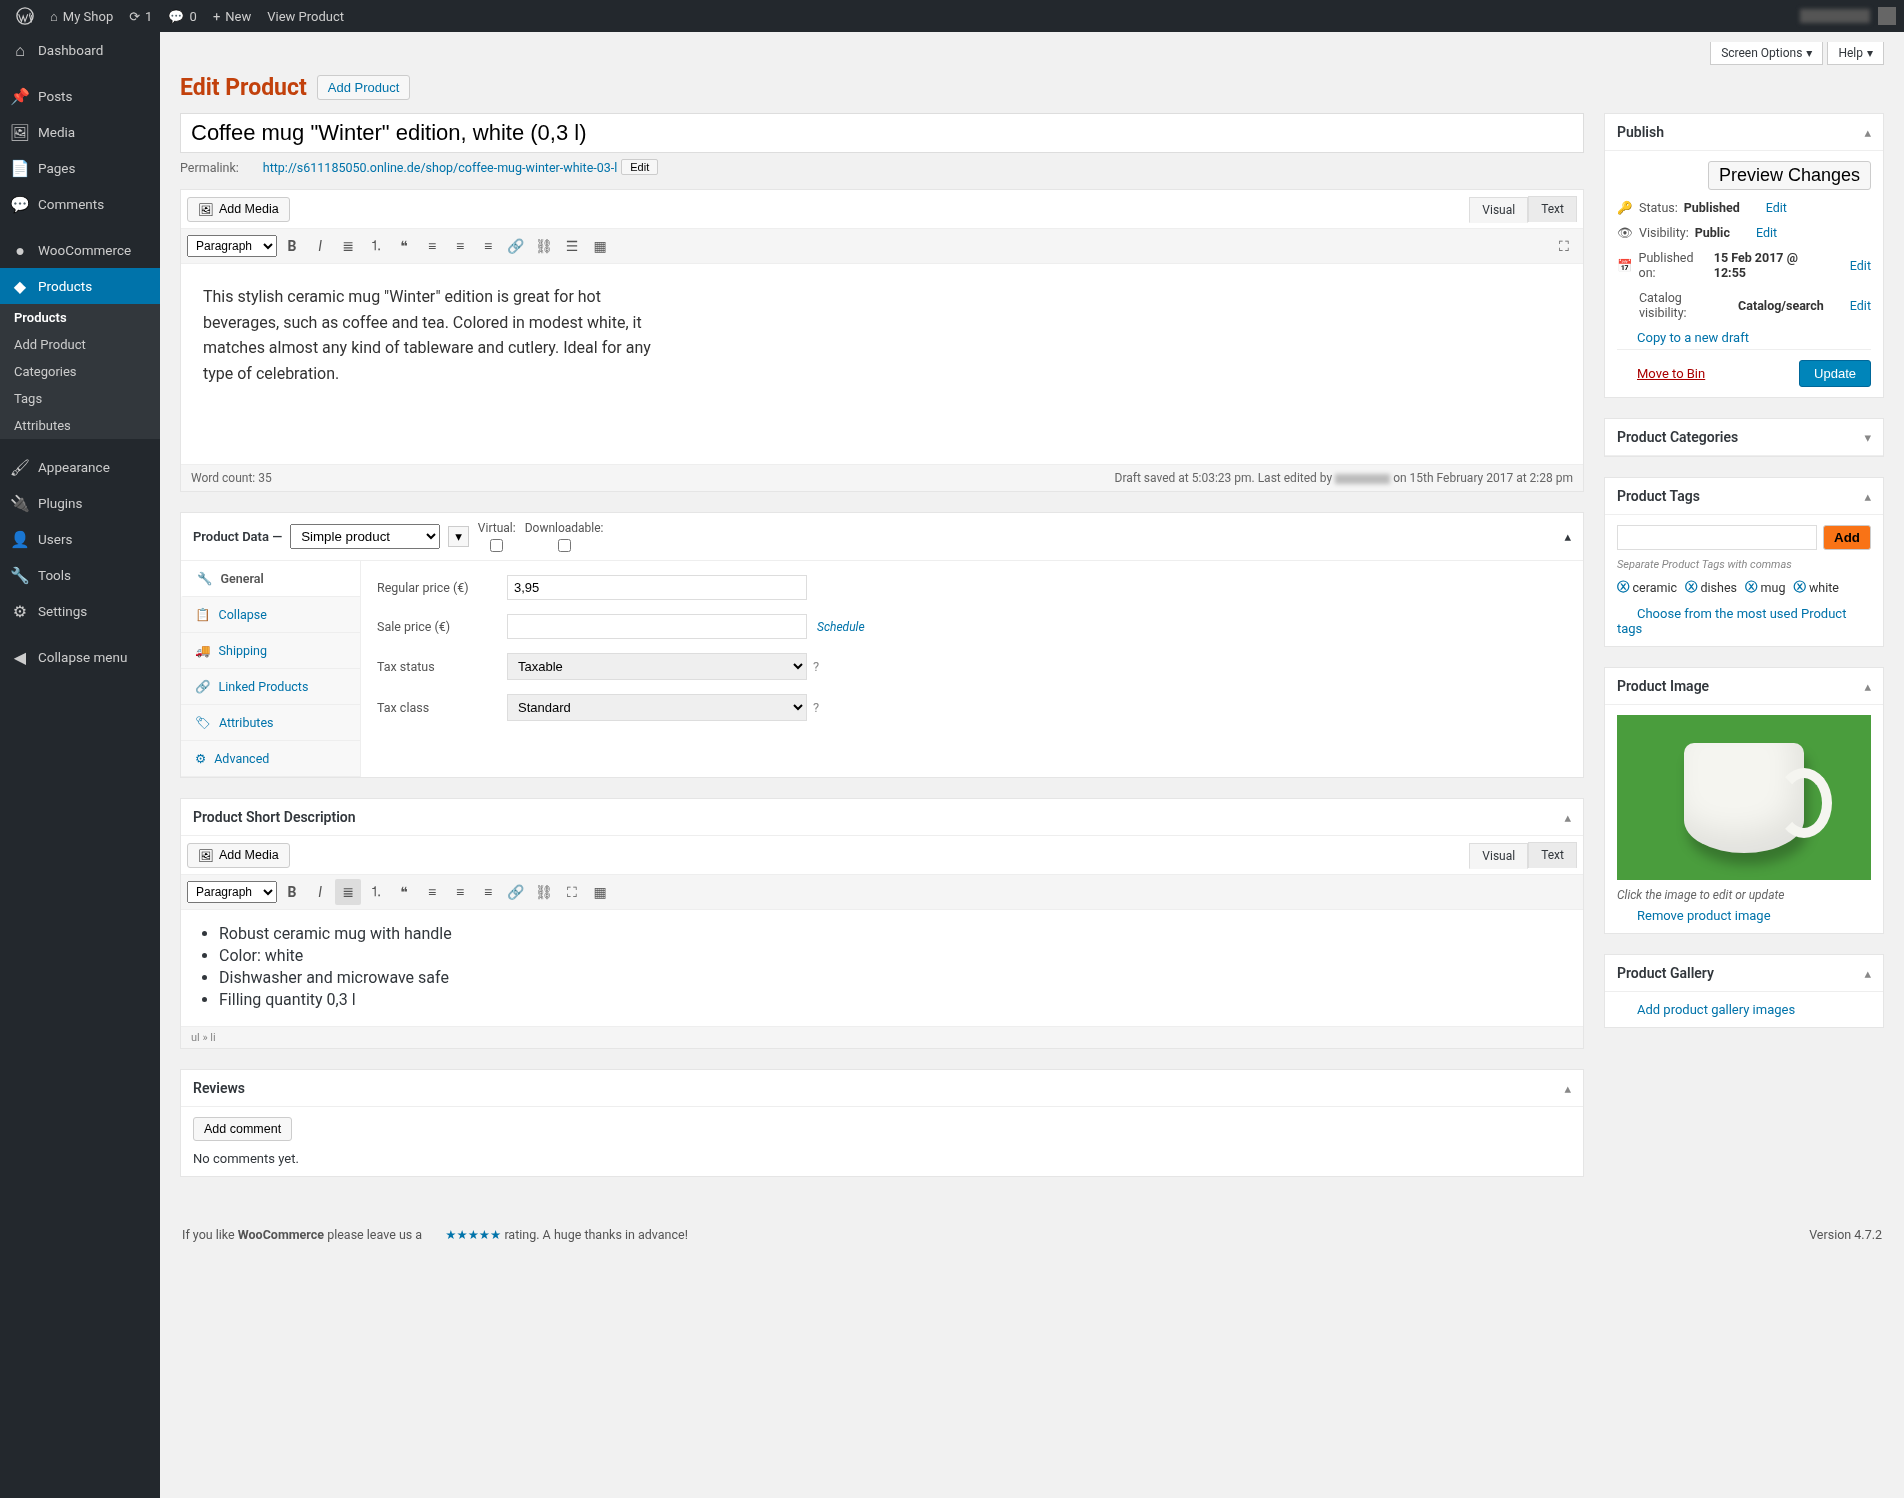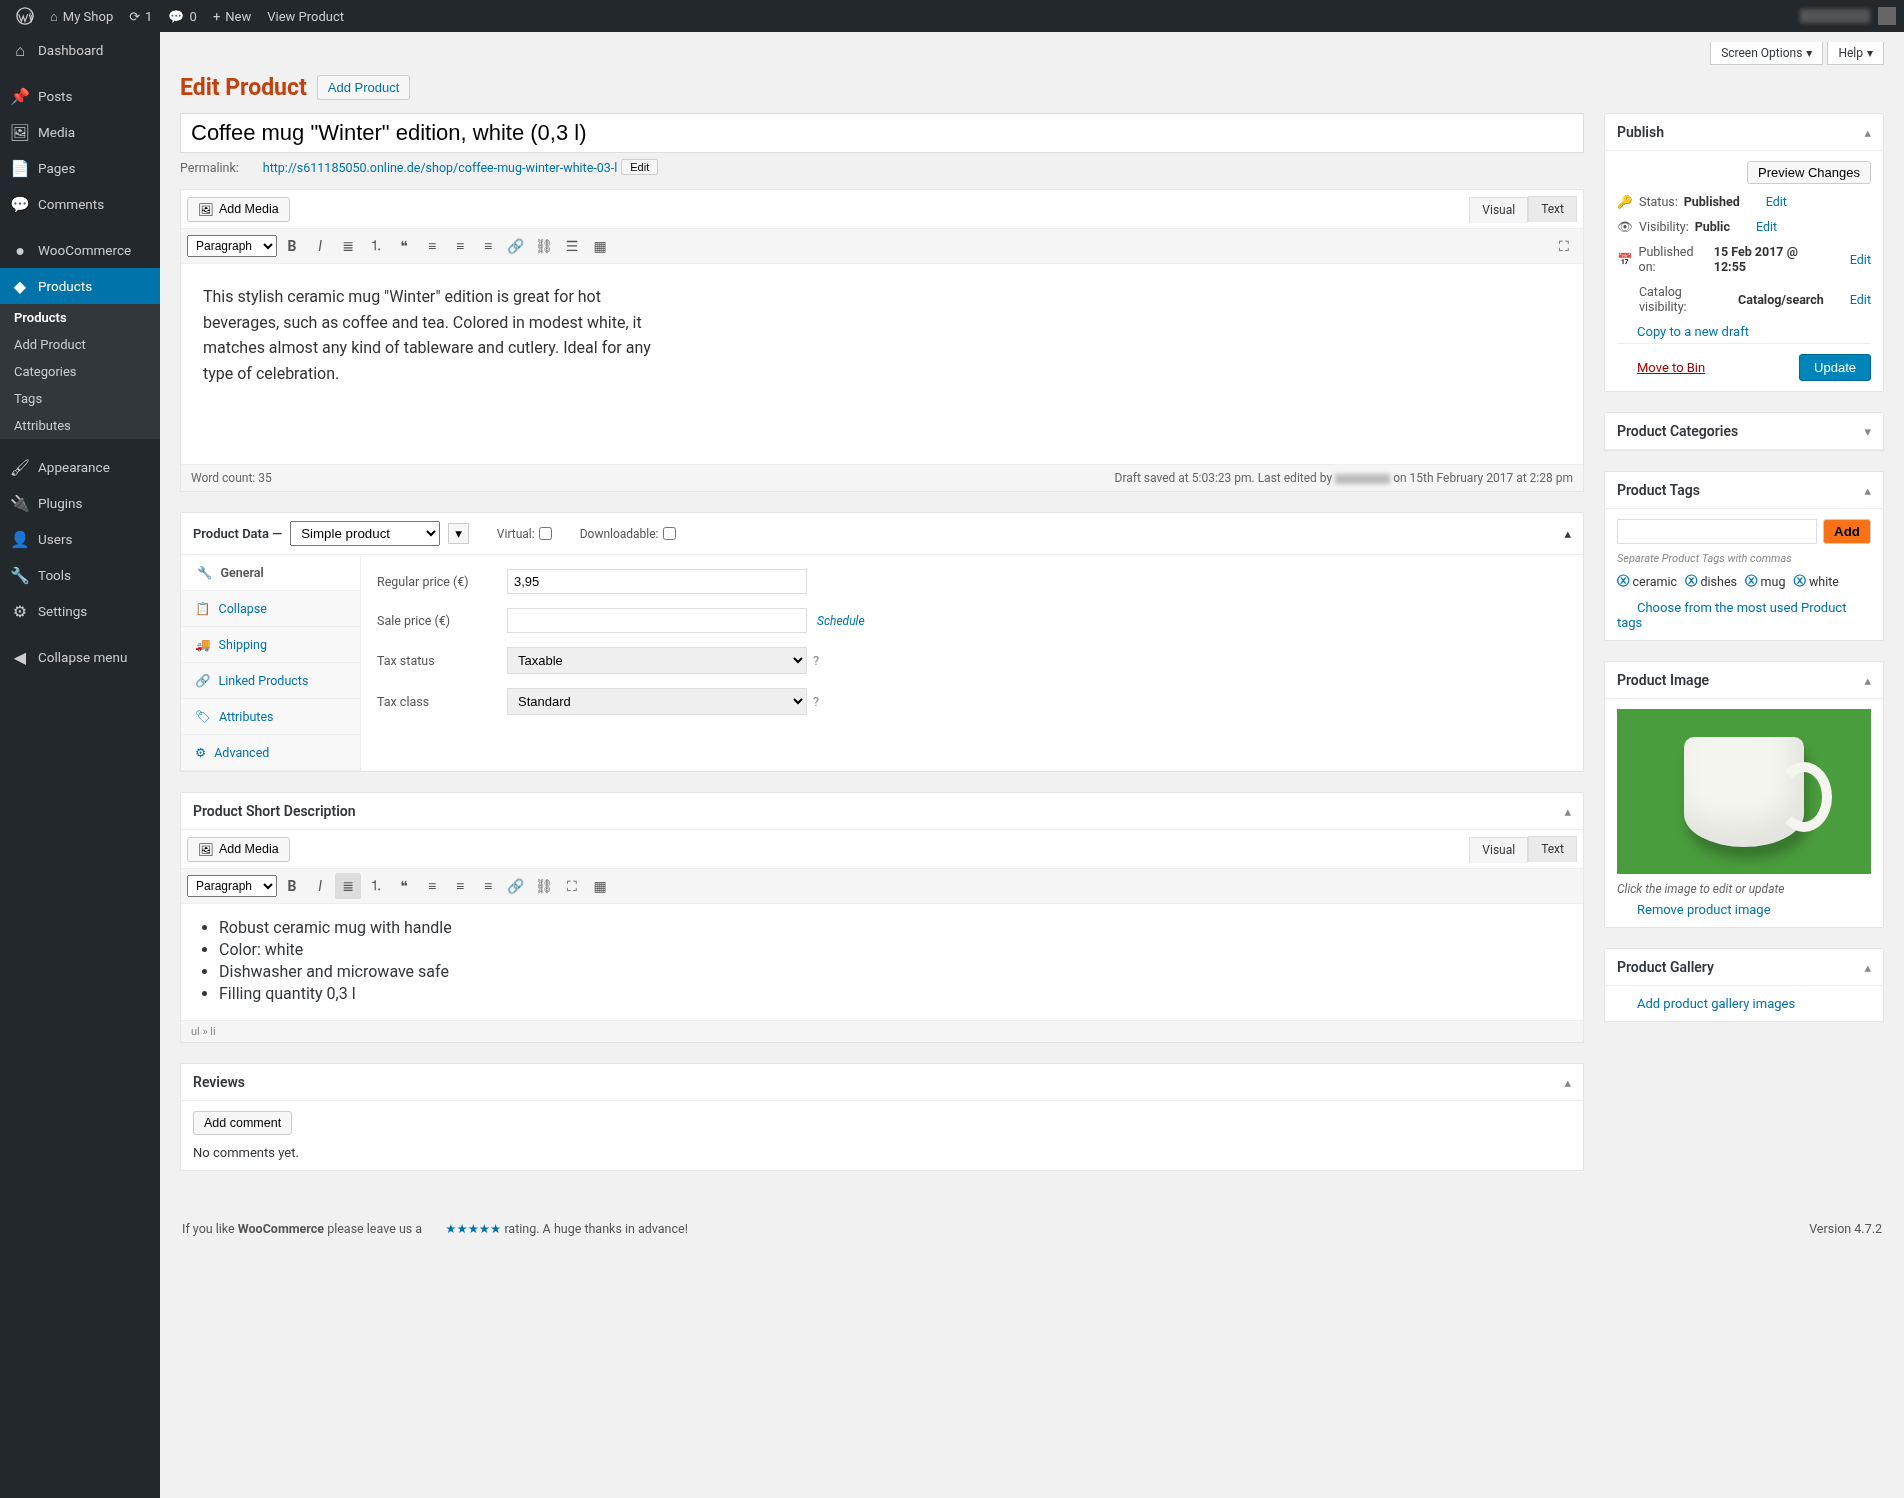--- a/index.html
+++ b/index.html
@@ -57,21 +57,21 @@
 .toolbar .tbtn { width: 26px; height: 26px; display: flex; align-items: center; justify-content: center; cursor: pointer; font-size: 14px; color: #555; border-radius:2px; }
 .toolbar .expand { margin-left: auto; }
 .editor-content { padding: 20px 22px; min-height: 200px; font-size: 16px; line-height: 1.6; color: #333; }
 .editor-status { display: flex; justify-content: space-between; padding: 6px 10px; font-size: 12px; color: #666; border-top: 1px solid #eee; background: #f5f5f5;}
 .editor-status .blur2 { display:inline-block; width:55px; height:10px; background:#bbb; filter:blur(2px); vertical-align:middle;}
 
 
 .pd-header { display: flex; align-items: center; gap: 8px; padding: 8px 12px; border-bottom: 1px solid #eee; }
 .pd-header .label { font-weight: 600; }
 .pd-header select { padding: 3px 6px; min-width: 150px; }
-.pd-header .cb { margin-left: 20px; font-size: 12px; color: #555; display:flex; align-items:center; gap:4px;}
+.pd-header .cb { margin-left: 1px; font-size: 12px; color: #555; display:flex; align-items:center; gap:4px;flex-direction:column;}
 .pd-body { display: flex; }
 .pd-tabs { width: 180px; background: #f8f8f8; border-right: 1px solid #eee; }
 .pd-tab { padding: 10px 14px; border-bottom: 1px solid #eee; cursor: pointer; color: #0073aa; font-size: 12.5px; display:flex; align-items:center; gap:8px;}
 .pd-tab.active { background: #fff; color: #555; font-weight: 600; border-left: 2px solid transparent; }
 .pd-content { flex: 1; padding: 14px 16px; }
 .form-row { display: flex; align-items: center; margin-bottom: 14px; }
 .form-row label { width: 130px; font-size: 12.5px; color: #555; }
 .form-row input[type=text], .form-row select { width: 300px; padding: 4px 6px; border: 1px solid #ddd; font-size: 13px; }
 .form-row .help { margin-left: 6px; color: #888; cursor: help; }
 .form-row .schedule { margin-left: 10px; font-size: 12px; font-style: italic; }
@@ -81,21 +81,21 @@
 .short-desc-content ul { padding-left: 22px; }
 .short-desc-content li { margin-bottom: 3px; }
 .path-bar { padding: 4px 10px; font-size: 11px; color: #888; border-top: 1px solid #eee; background:#f5f5f5;}
 
 
 .pub-row { display: flex; align-items:center; gap:6px; margin-bottom: 10px; font-size: 12.5px; color:#555; }
 .pub-row .ico { width:16px; text-align:center;}
 .pub-row strong { color: #333; }
 .pub-major { border-top: 1px solid #eee; padding-top: 10px; display: flex; justify-content: space-between; align-items: center; }
 .btn-primary { background: #0085ba; border: 1px solid #006799; color: #fff; padding: 5px 14px; border-radius: 3px; cursor: pointer; font-size:13px; font-weight:500;}
-.preview-btn { float:right; border:1px solid #ccc; background:#f7f7f7; padding:3px 10px; border-radius:3px; font-size:13px; cursor:pointer; margin-bottom:10px;}
+.preview-btn { float:right; border:1px solid #ccc; background:#f7f7f7; padding:3px 10px; border-radius:3px; font-size:18px; cursor:pointer; margin-bottom:10px;}
 .copy-draft { margin-bottom:4px; display:block;}
 .move-bin { color: #a00; text-decoration: underline; }
 
 .tag-input-row { display:flex; gap:6px; margin-bottom:8px;}
 .tag-input-row input { flex:1; padding:4px 6px; border:1px solid #ddd;}
 .tag-input-row button { border:1px solid #ccc; background:#f97316; padding:3px 10px; border-radius:3px; cursor:pointer;font-weight:bold;}
 .tag-hint { font-size:11px; color:#888; font-style:italic; margin-bottom:8px;}
 .tags-list { display:flex; flex-wrap:wrap; gap:8px; margin-bottom:10px; font-size:12.5px;}
 .tag-chip { display:flex; align-items:center; gap:3px; color:#333;}
 .tag-chip .x { color:#0073aa; cursor:pointer; font-weight:bold;}

